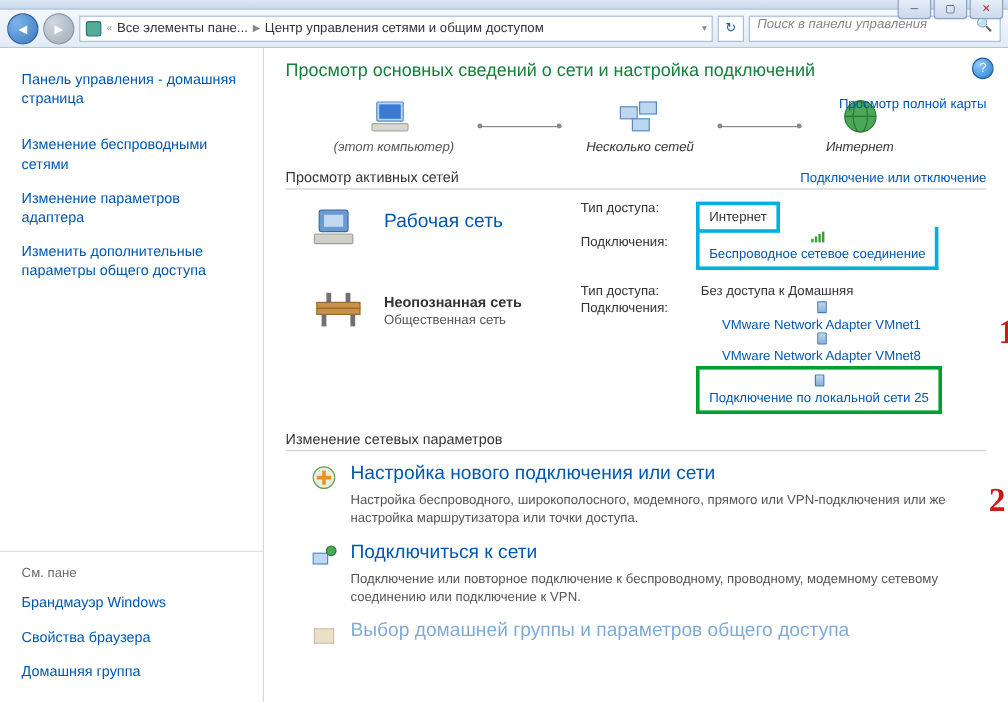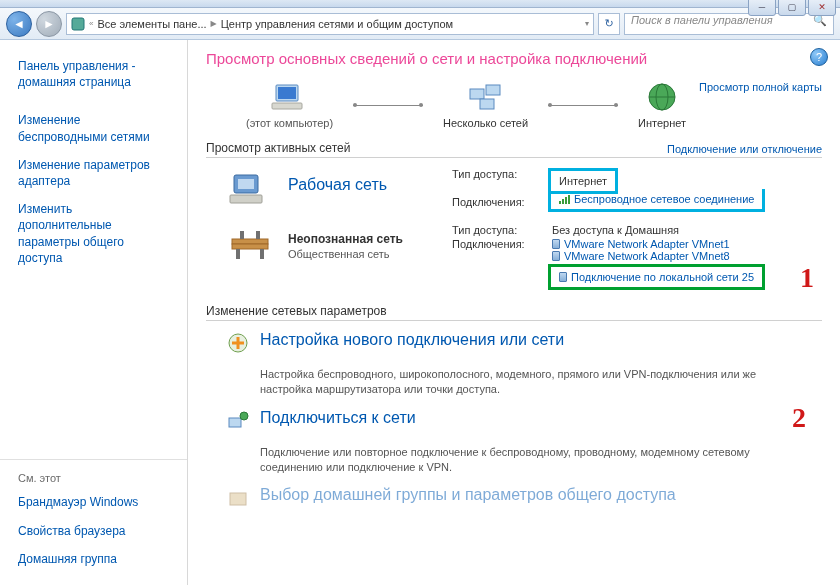--- a/index.html
+++ b/index.html
@@ -12,64 +12,64 @@
 .addressbar { height: 32px; background: linear-gradient(to bottom, #f4f8fc, #e2ebf5); border-bottom: 1px solid #b5c8de; display: flex; align-items: center; padding: 0 6px; gap: 4px; }
 .navbtn { width: 26px; height: 26px; border-radius: 50%; background: radial-gradient(circle at 30% 30%, #7eb4ea, #3b79c0); border: 1px solid #2a5f9e; display: flex; align-items: center; justify-content: center; color: #fff; font-size: 12px; }
 .navbtn.fwd { background: radial-gradient(circle at 30% 30%, #d0d8e0, #a0acb8); border-color: #8a96a4; }
 .breadcrumb { flex: 1; height: 22px; background: #fff; border: 1px solid #a9bdd6; display: flex; align-items: center; padding: 0 4px; font-size: 11px; color: #333; gap: 4px; overflow: hidden; }
 .bc-sep { color: #888; font-size: 8px; }
 .searchbox { width: 210px; height: 22px; background: #fff; border: 1px solid #a9bdd6; display: flex; align-items: flex-start; padding: 0 6px; font-size: 11px; color: #888; font-style: italic; }
 .refresh { width: 22px; height: 22px; background: #fff; border: 1px solid #a9bdd6; display: flex; align-items: center; justify-content: center; color: #2a5f9e; font-size: 11px; }
 
 .content { display: flex; height: calc(100% - 40px); }
 
-.sidebar { width: 188px; background: #fff; border-right: 1px solid #d8d8d8; padding: 12px 0; display: flex; flex-direction: column; }
+.sidebar { width: 220px; background: #fff; border-right: 1px solid #d8d8d8; padding: 12px 0; display: flex; flex-direction: column; }
 .sidebar-link { padding: 6px 18px; color: #0058b0; font-size: 12px; cursor: pointer; line-height: 1.35; }
 .sidebar-sep { height: 1px; background: #e0e0e0; margin: 8px 0; }
 .sidebar-heading { padding: 4px 18px; color: #6a6a6a; font-size: 11px; }
 
 .main { flex: 1; padding: 10px 18px 0 18px; overflow: hidden; position: relative; }
 .help { position: absolute; top: 8px; right: 12px; width: 18px; height: 18px; border-radius: 50%; background: radial-gradient(circle at 30% 30%, #8ec8f8, #2a7fd0); color: #fff; font-size: 11px; display: flex; align-items: center; justify-content: center; border: 1px solid #1a5f9e; }
 
-h1 { font-size: 15px; font-weight: normal; color: #ec4899; margin-bottom: 14px; }
+h1 { font-size: 15px; font-weight: normal; color: #15803d; margin-bottom: 14px; }
 
 .netmap { display: flex; align-items: center; gap: 20px; padding-left: 40px; margin-bottom: 6px; position: relative; }
 .netnode { display: flex; flex-direction: column; align-items: center; gap: 4px; font-size: 11px; color: #333; }
 .line { width: 70px; height: 1px; background: #888; position: relative; }
 .line::before, .line::after { content: ''; position: absolute; width: 4px; height: 4px; background: #888; border-radius: 50%; top: -2px; }
 .line::before { left: 0; } .line::after { right: 0; }
 .maplink { position: absolute; right: 0; top: 0; color: #0058b0; font-size: 11px; cursor: pointer; }
-.nodelabel { color: #333; font-size: 11px; }
+.nodelabel { color: #333; font-size: 11px; font-style: italic; }
 .nodelabel.sub { color: #555; }
 
 .section-title { border-bottom: 1px solid #d0d0d0; padding-bottom: 2px; margin: 12px 0 10px 0; font-size: 12px; color: #333; position: relative; }
 .section-link { position: absolute; right: 0; bottom: 2px; color: #0058b0; cursor: pointer; font-size: 11px; }
 
 .netblock { display: flex; gap: 14px; margin-bottom: 10px; padding-left: 20px; align-items: flex-start; }
 .neticon { width: 48px; height: 40px; display: flex; align-items: center; justify-content: center; flex-shrink: 0; }
 .netinfo { width: 150px; padding-top: 8px; }
 .netinfo .link { color: #0058b0; font-size: 16px; cursor: pointer; }
 .netinfo .sub { color: #555; font-size: 11px; margin-top: 2px; }
 .netprops { flex: 1; font-size: 11px; }
 .proprow { display: flex; margin-bottom: 2px; }
 .propkey { width: 100px; color: #333; }
 .propval { color: #333; }
-.proplink { color: #0058b0; cursor: pointer; display: flex; align-items: center; gap: 4px; }
+.proplink { color: #0058b0; cursor: pointer; display: flex; align-items: center; gap: 4px; flex-direction: column; }
 
 .box1 { border: 3px solid #00b0e0; padding: 4px 8px; margin-left: -4px; }
 .box2 { border: 3px solid #00a030; padding: 4px 8px; margin-left: -4px; }
 .anno { position: absolute; font-size: 28px; font-weight: bold; font-family: Georgia, serif; }
 .anno1 { color: #d01818; left: 612px; top: 222px; }
 .anno2 { color: #d01818; left: 604px; top: 362px; }
 
 .tasklist { padding-left: 20px; }
 .task { display: flex; gap: 10px; margin-bottom: 12px; align-items: flex-start; }
 .taskicon { width: 24px; height: 24px; flex-shrink: 0; display: flex; align-items: center; justify-content: center; }
 .tasktext .tlink { color: #0058b0; font-size: 16px; cursor: pointer; }
-.tasktext .tdesc { color: #555; font-size: 11px; margin-top: 18px; line-height: 1.35; max-width: 520px; }
+.tasktext .tdesc { color: #555; font-size: 11px; margin-top: 6px; line-height: 1.35; max-width: 520px; }
 
 .signal-icon { display: inline-flex; gap: 1px; align-items: flex-end; }
 .signal-icon span { width: 2px; background: #3a9c3a; }
 .signal-icon span:nth-child(1){height:3px} .signal-icon span:nth-child(2){height:5px}
 .signal-icon span:nth-child(3){height:7px} .signal-icon span:nth-child(4){height:9px}
 .nic-icon { width: 8px; height: 10px; border: 1px solid #4a7ab0; border-radius: 1px; display: inline-block; background: linear-gradient(#c0d8f0,#88b0d8); }
 
 svg { display: block; }
 </style>
 </head>
@@ -105,21 +105,21 @@
 
 <div class="content">
   <div class="sidebar">
     <div class="sidebar-link">Панель управления - домашняя страница</div>
     <div style="height:10px"></div>
     <div class="sidebar-link">Изменение беспроводными сетями</div>
     <div class="sidebar-link">Изменение параметров адаптера</div>
     <div class="sidebar-link">Изменить дополнительные параметры общего доступа</div>
     <div style="flex:1"></div>
     <div class="sidebar-sep"></div>
-    <div class="sidebar-heading">См. этот</div>
+    <div class="sidebar-heading">См. пане</div>
     <div class="sidebar-link">Брандмауэр Windows</div>
     <div class="sidebar-link">Свойства браузера</div>
     <div class="sidebar-link">Домашняя группа</div>
   </div>
 
   <div class="main">
     <div class="help">?</div>
     <h1>Просмотр основных сведений о сети и настройка подключений</h1>
 
     <div class="netmap">

